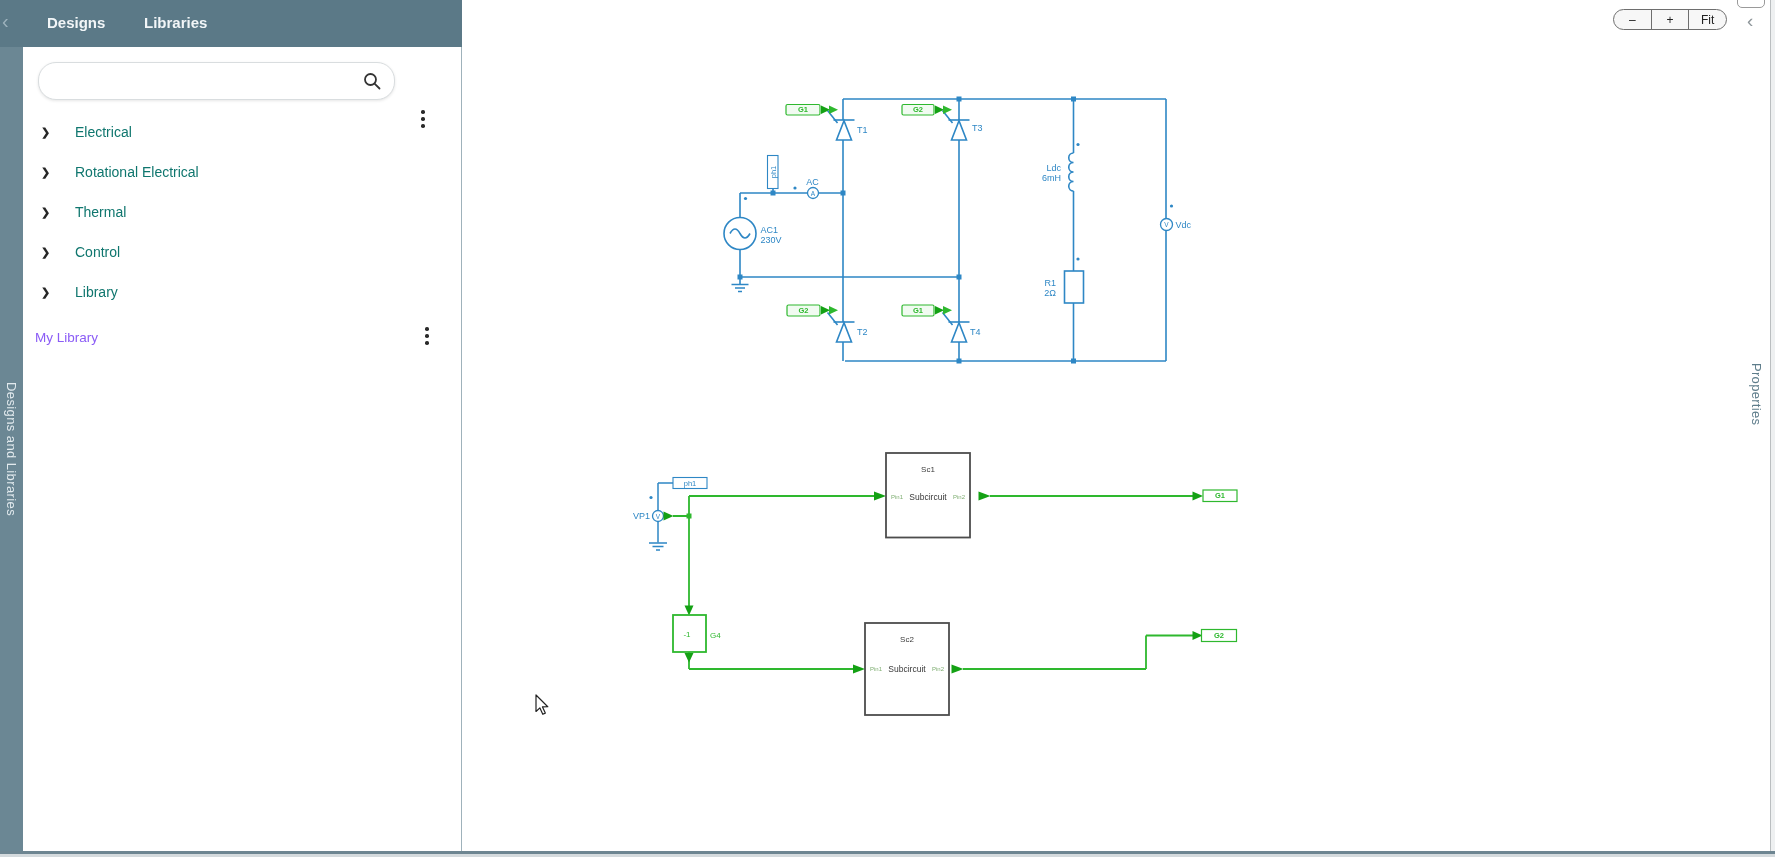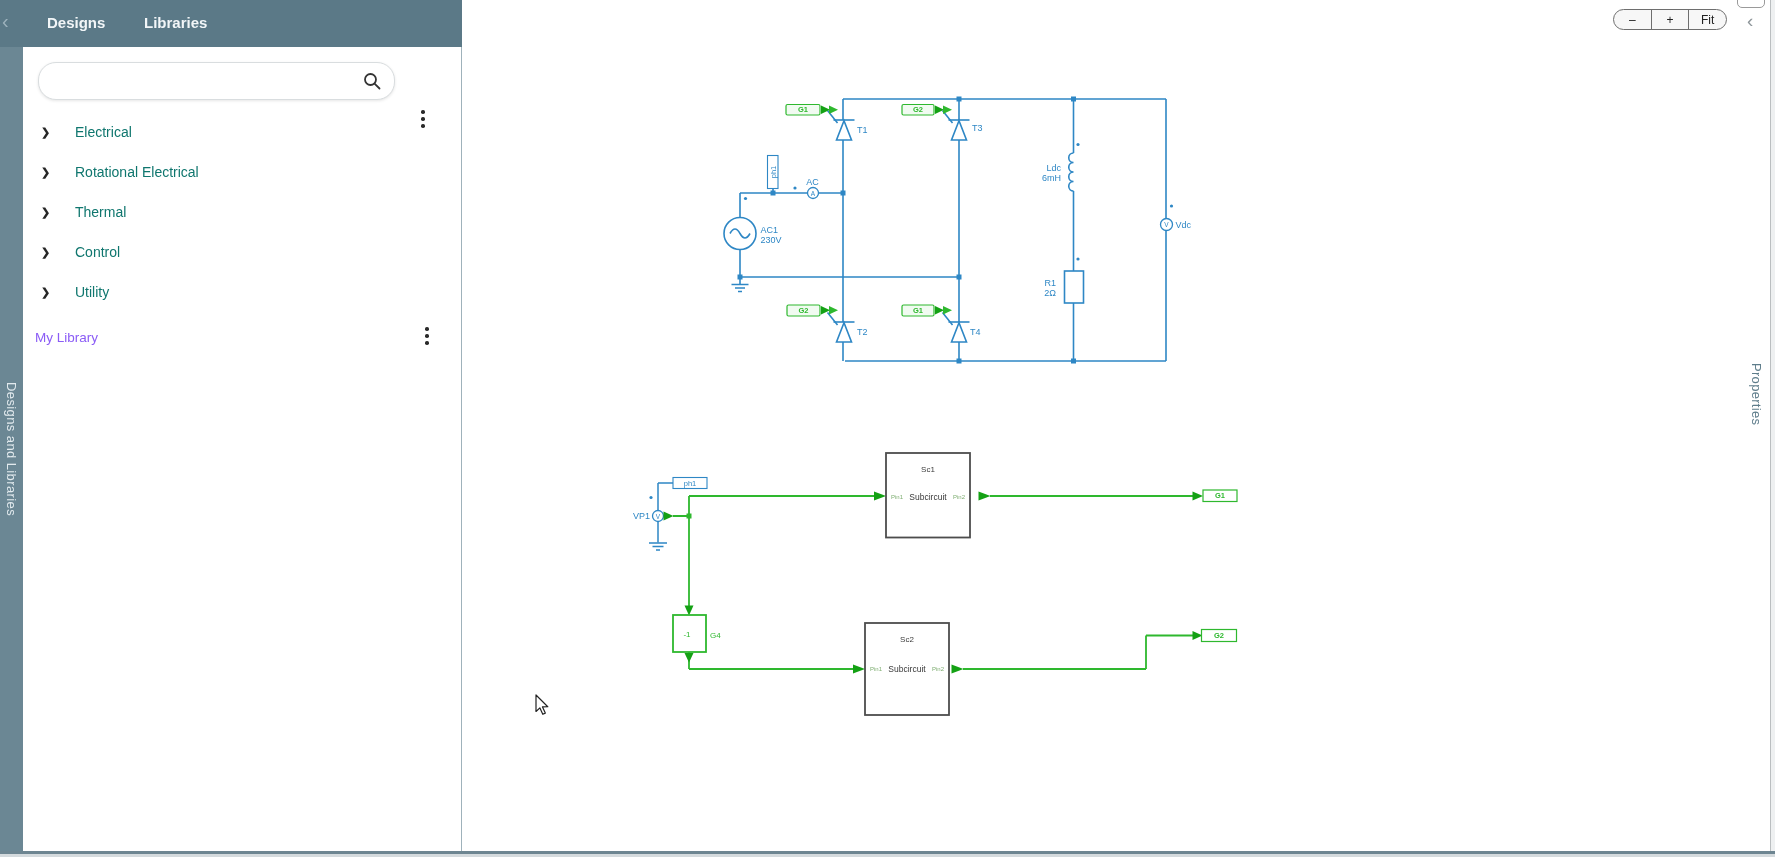--- a/index.html
+++ b/index.html
@@ -98,21 +98,21 @@
     <div class="abs tree-row" style="top:153px;">
       <span class="tree-chev">❯</span>
       <span class="tree-label">Thermal</span>
     </div>
     <div class="abs tree-row" style="top:193px;">
       <span class="tree-chev">❯</span>
       <span class="tree-label">Control</span>
     </div>
     <div class="abs tree-row" style="top:233px;">
       <span class="tree-chev">❯</span>
-      <span class="tree-label">Utility</span>
+      <span class="tree-label">Library</span>
     </div>
 
     <div class="abs mylib-label">My Library</div>
     <div class="abs kebab kebab-lib">
         <i></i>
         <i></i>
         <i></i>
       </div>
   </div>
 

